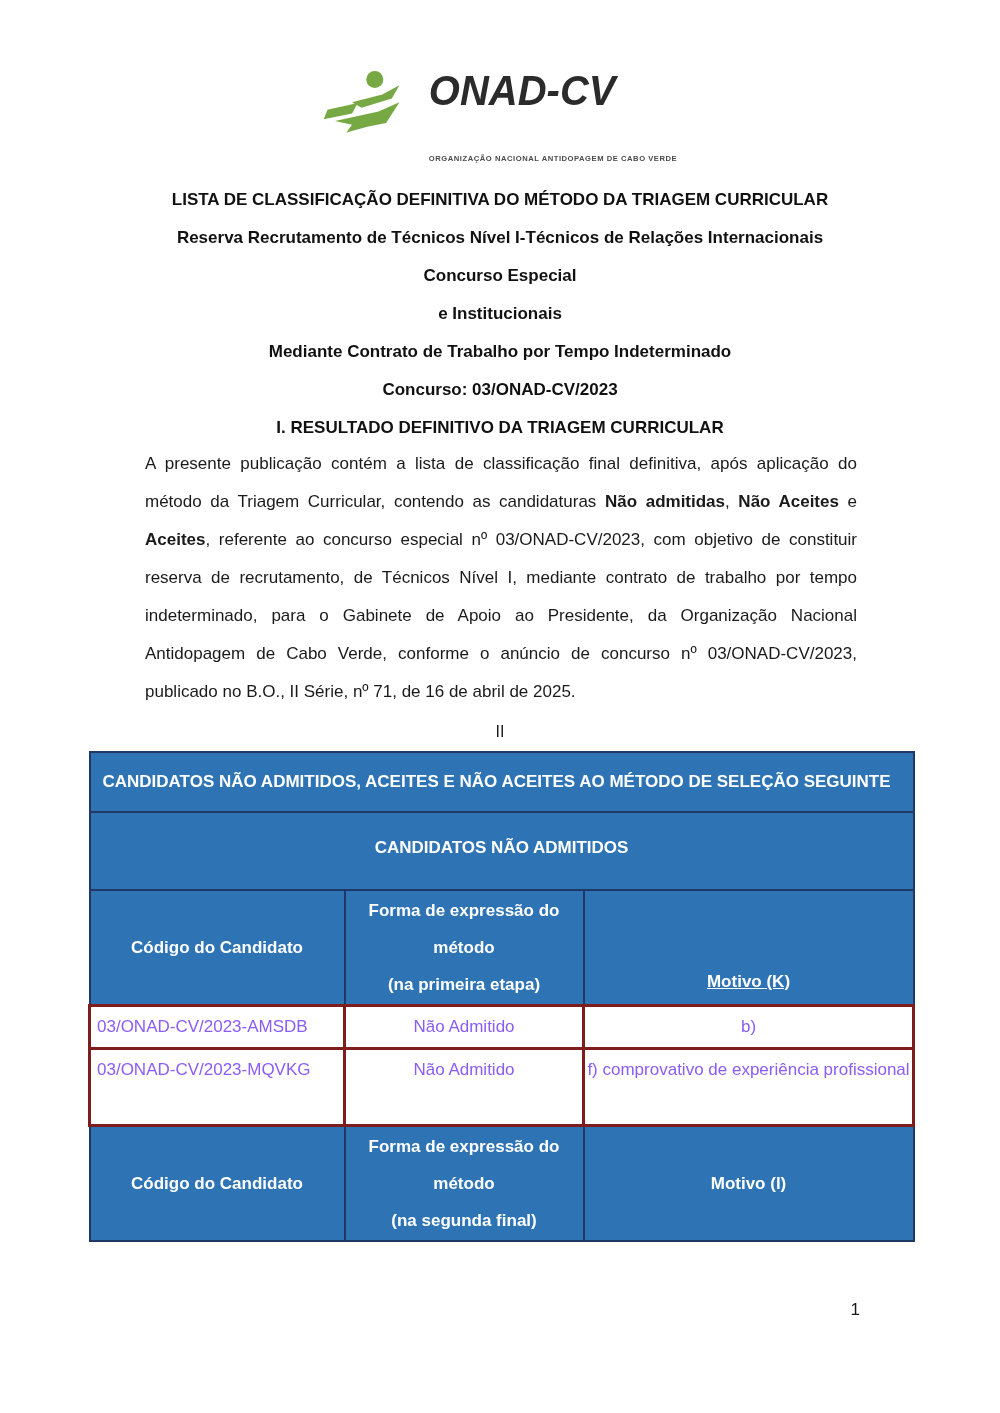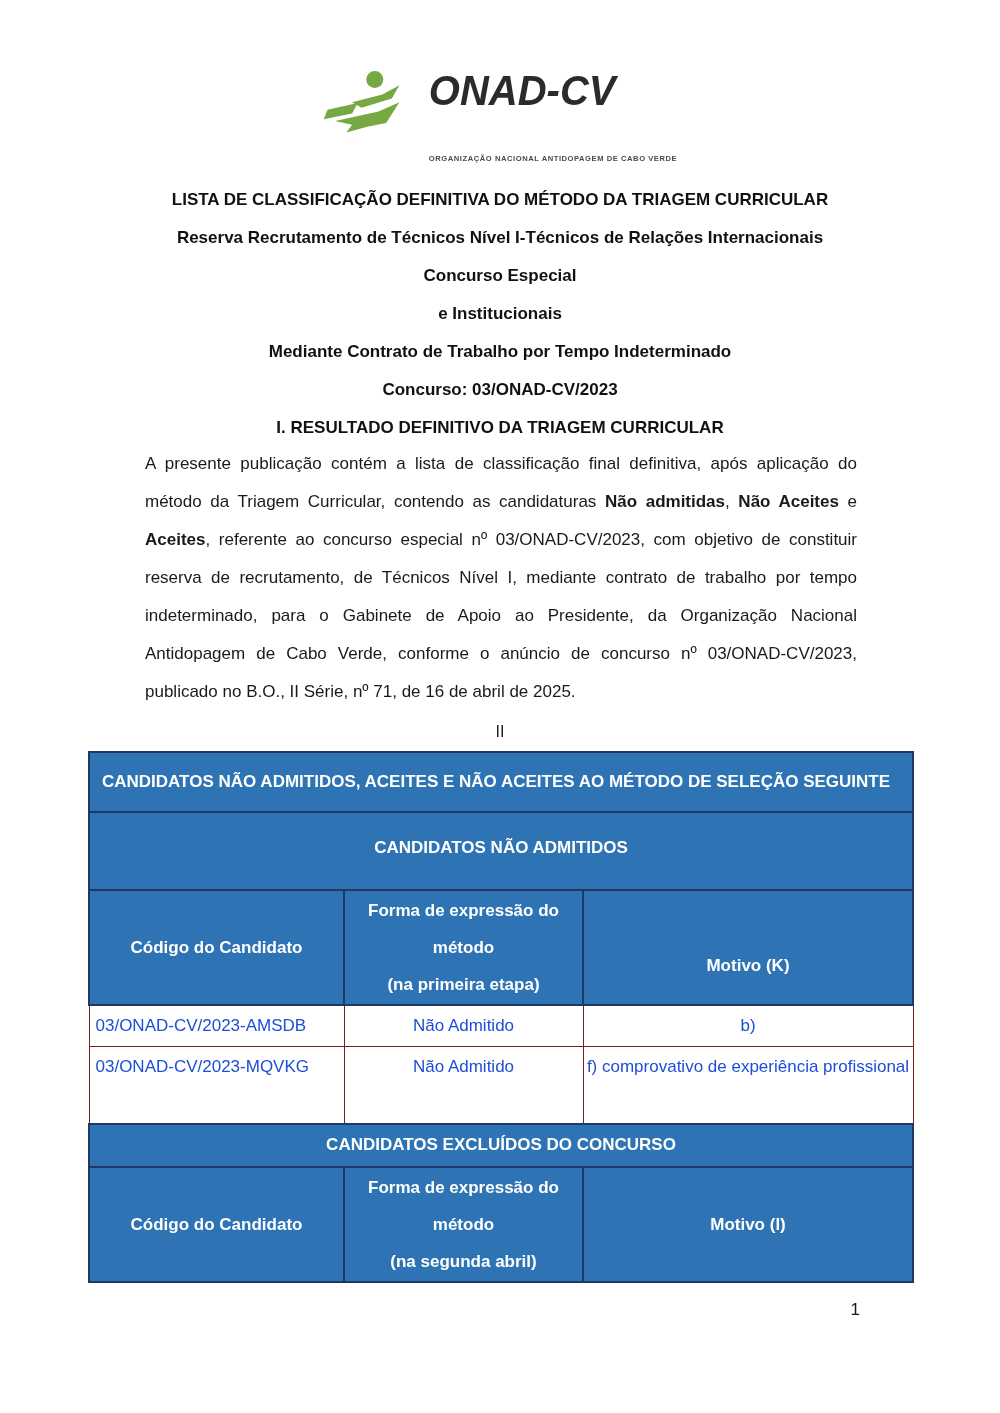--- a/index.html
+++ b/index.html
@@ -56,30 +56,30 @@
     font-size: 17px;
     overflow: hidden;
   }
   td.blue {
     background: var(--header-blue, #2E74B5);
     color: #ffffff; font-weight: 700;
     border: 2px solid var(--table-border-dark, #1F3864);
   }
   td.data {
     background: #ffffff;
-    border: 1px solid #7f1d1d;
-    color: #1d4ed8;
+    border: 3px solid #7f1d1d;
+    color: #8b5cf6;
   }
   .band1 { text-align: left; padding: 0 12px; line-height: 36px; vertical-align: middle; }
   .band-center { text-align: center; vertical-align: middle; padding-bottom: 8px; }
   .band-center2 { text-align: center; vertical-align: middle; }
   .colhead { text-align: center; line-height: 37px; }
   .colhead .ln { display: block; }
   .vmid { vertical-align: middle; margin-left: 20px; }
-  .vbot { vertical-align: bottom; padding-bottom: 20px; }
+  .vbot { vertical-align: bottom; padding-bottom: 4px; text-decoration: underline; }
   .vtop { vertical-align: top; }
   td.codigo { text-align: left; padding-left: 6px; line-height: 38px; }
   td.center { text-align: center; line-height: 38px; }
   
   .page-number {
     position: absolute; top: 1300px; right: 140px;
     font-size: 17px; color: #1a1a1a;
   }
 </style>
 </head>
@@ -139,29 +139,26 @@
     <tr style="height:38px">
       <td class="data codigo vmid">03/ONAD-CV/2023-AMSDB</td>
       <td class="data center vmid">Não Admitido</td>
       <td class="data center vmid">b)</td>
     </tr>
     <tr style="height:77px">
       <td class="data codigo vtop">03/ONAD-CV/2023-MQVKG</td>
       <td class="data center vtop">Não Admitido</td>
       <td class="data center vtop">f) comprovativo de experiência profissional</td>
     </tr>
-    <tr style="height:43px">
-      <td class="blue band-center2" colspan="3">CANDIDATOS EXCLUÍDOS DO CONCURSO</td>
-    </tr>
     <tr style="height:114px">
       <td class="blue colhead vmid">Código do Candidato</td>
       <td class="blue colhead vmid">
         <span class="ln">Forma de expressão do</span>
         <span class="ln">método</span>
-        <span class="ln">(na segunda abril)</span>
+        <span class="ln">(na segunda final)</span>
       </td>
       <td class="blue colhead vmid">Motivo (l)</td>
     </tr>
   </tbody>
     </table>
 
   <div class="page-number">1</div>
 
 </div>
 

